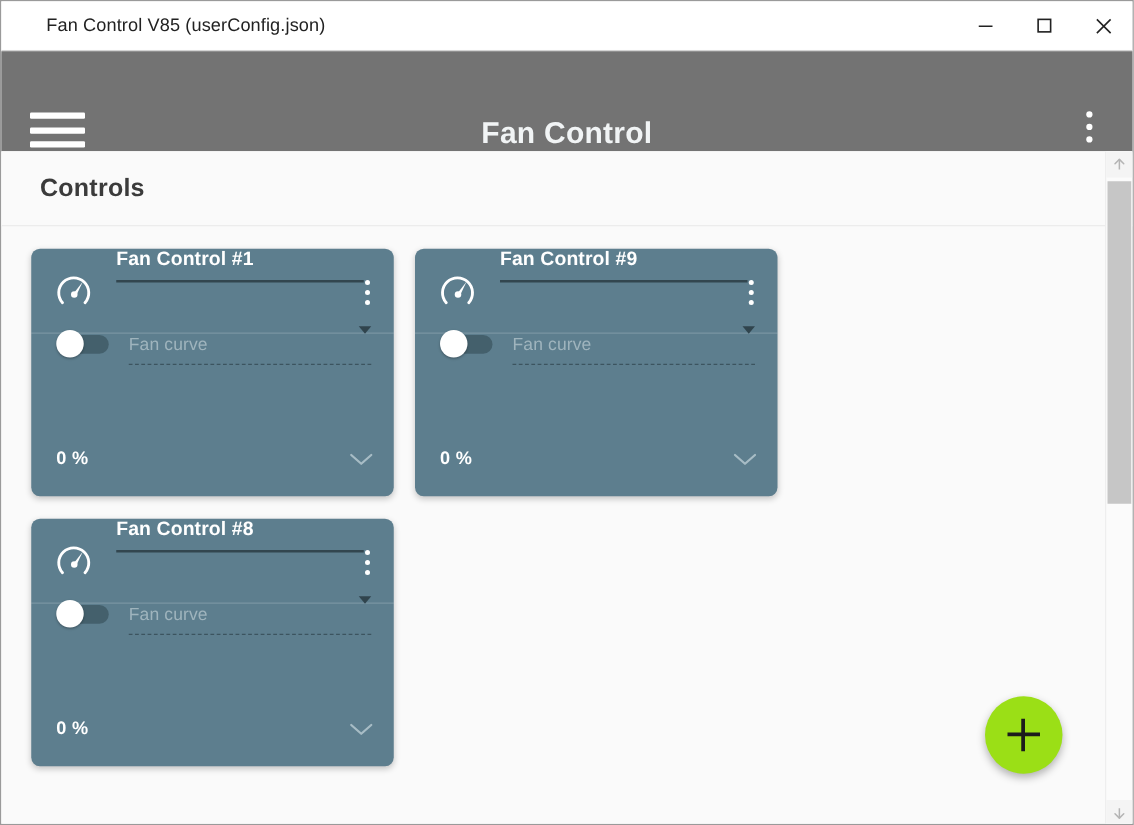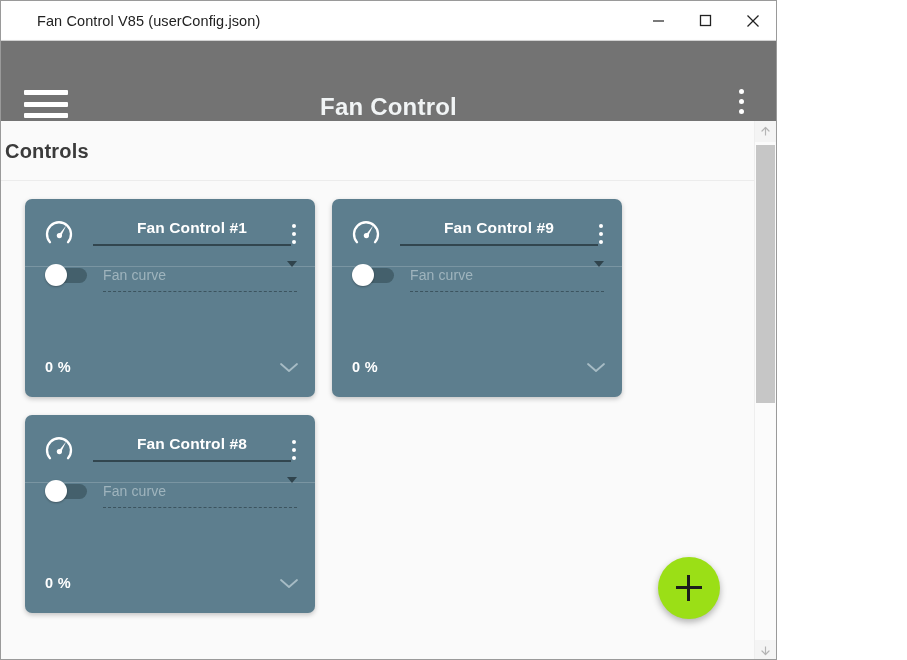--- a/index.html
+++ b/index.html
@@ -12,21 +12,21 @@
     height: 660px;
     overflow: hidden;
     font-family: "Liberation Sans", sans-serif;
     -webkit-font-smoothing: antialiased;
   }
 
   
   .window {
     position: absolute;
     left: 0; top: 0;
-    width: 777px;
+    width: 907px;
     height: 660px;
     box-sizing: border-box;
     border: 1px solid #9a9a9a;
     background: #fafafa;
     overflow: hidden;
   }
 
   
   .titlebar {
     position: relative;
@@ -123,21 +123,21 @@
   }
 
   .section-header {
     position: relative;
     height: 60px;
     display: flex;
     align-items: center;
     background: #fafafa;
   }
   .section-header-title {
-    margin-left: 4px;
+    margin-left: 31px;
     font-size: 20px;
     font-weight: bold;
     color: #3b3b3b;
     letter-spacing: .2px;
   }
   .section-divider {
     position: absolute;
     left: 0; right: 0;
     bottom: 0;
     height: 1px;
@@ -179,22 +179,20 @@
     height: 32px;
     flex: 0 0 32px;
     margin-left: 2px;
   }
   .card-name-wrap {
     position: relative;
     flex: 1;
     margin-left: 18px;
     margin-right: 8px;
     align-self: flex-start;
-    margin-top: 20px;
-    text-align: center;
   }
   .card-name {
     font-size: 15.5px;
     font-weight: bold;
     color: #ffffff;
     letter-spacing: .1px;
     padding-bottom: 7px;
     white-space: nowrap;
   }
   .card-name-underline {

